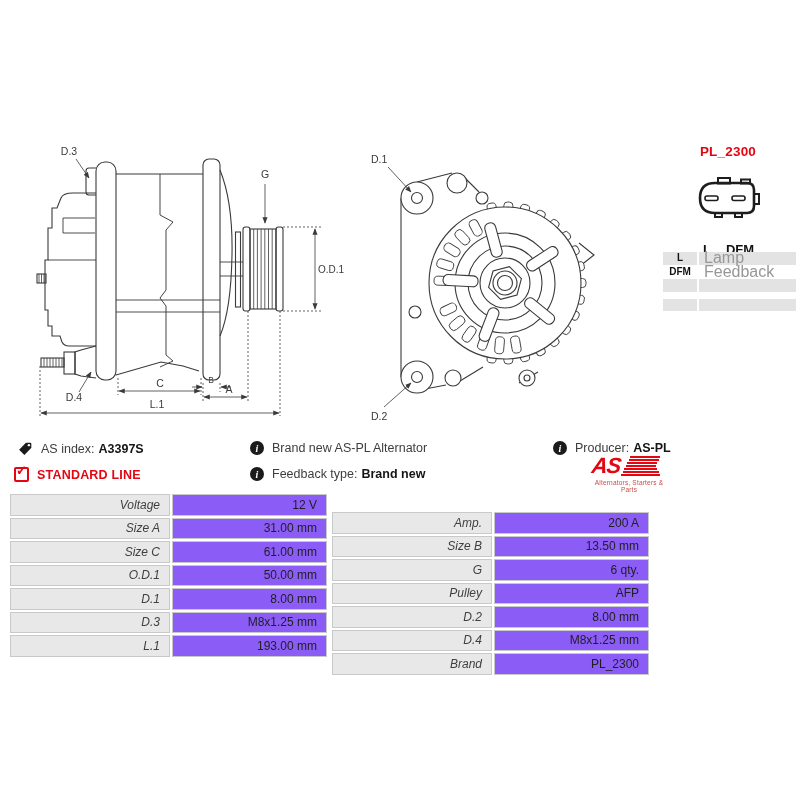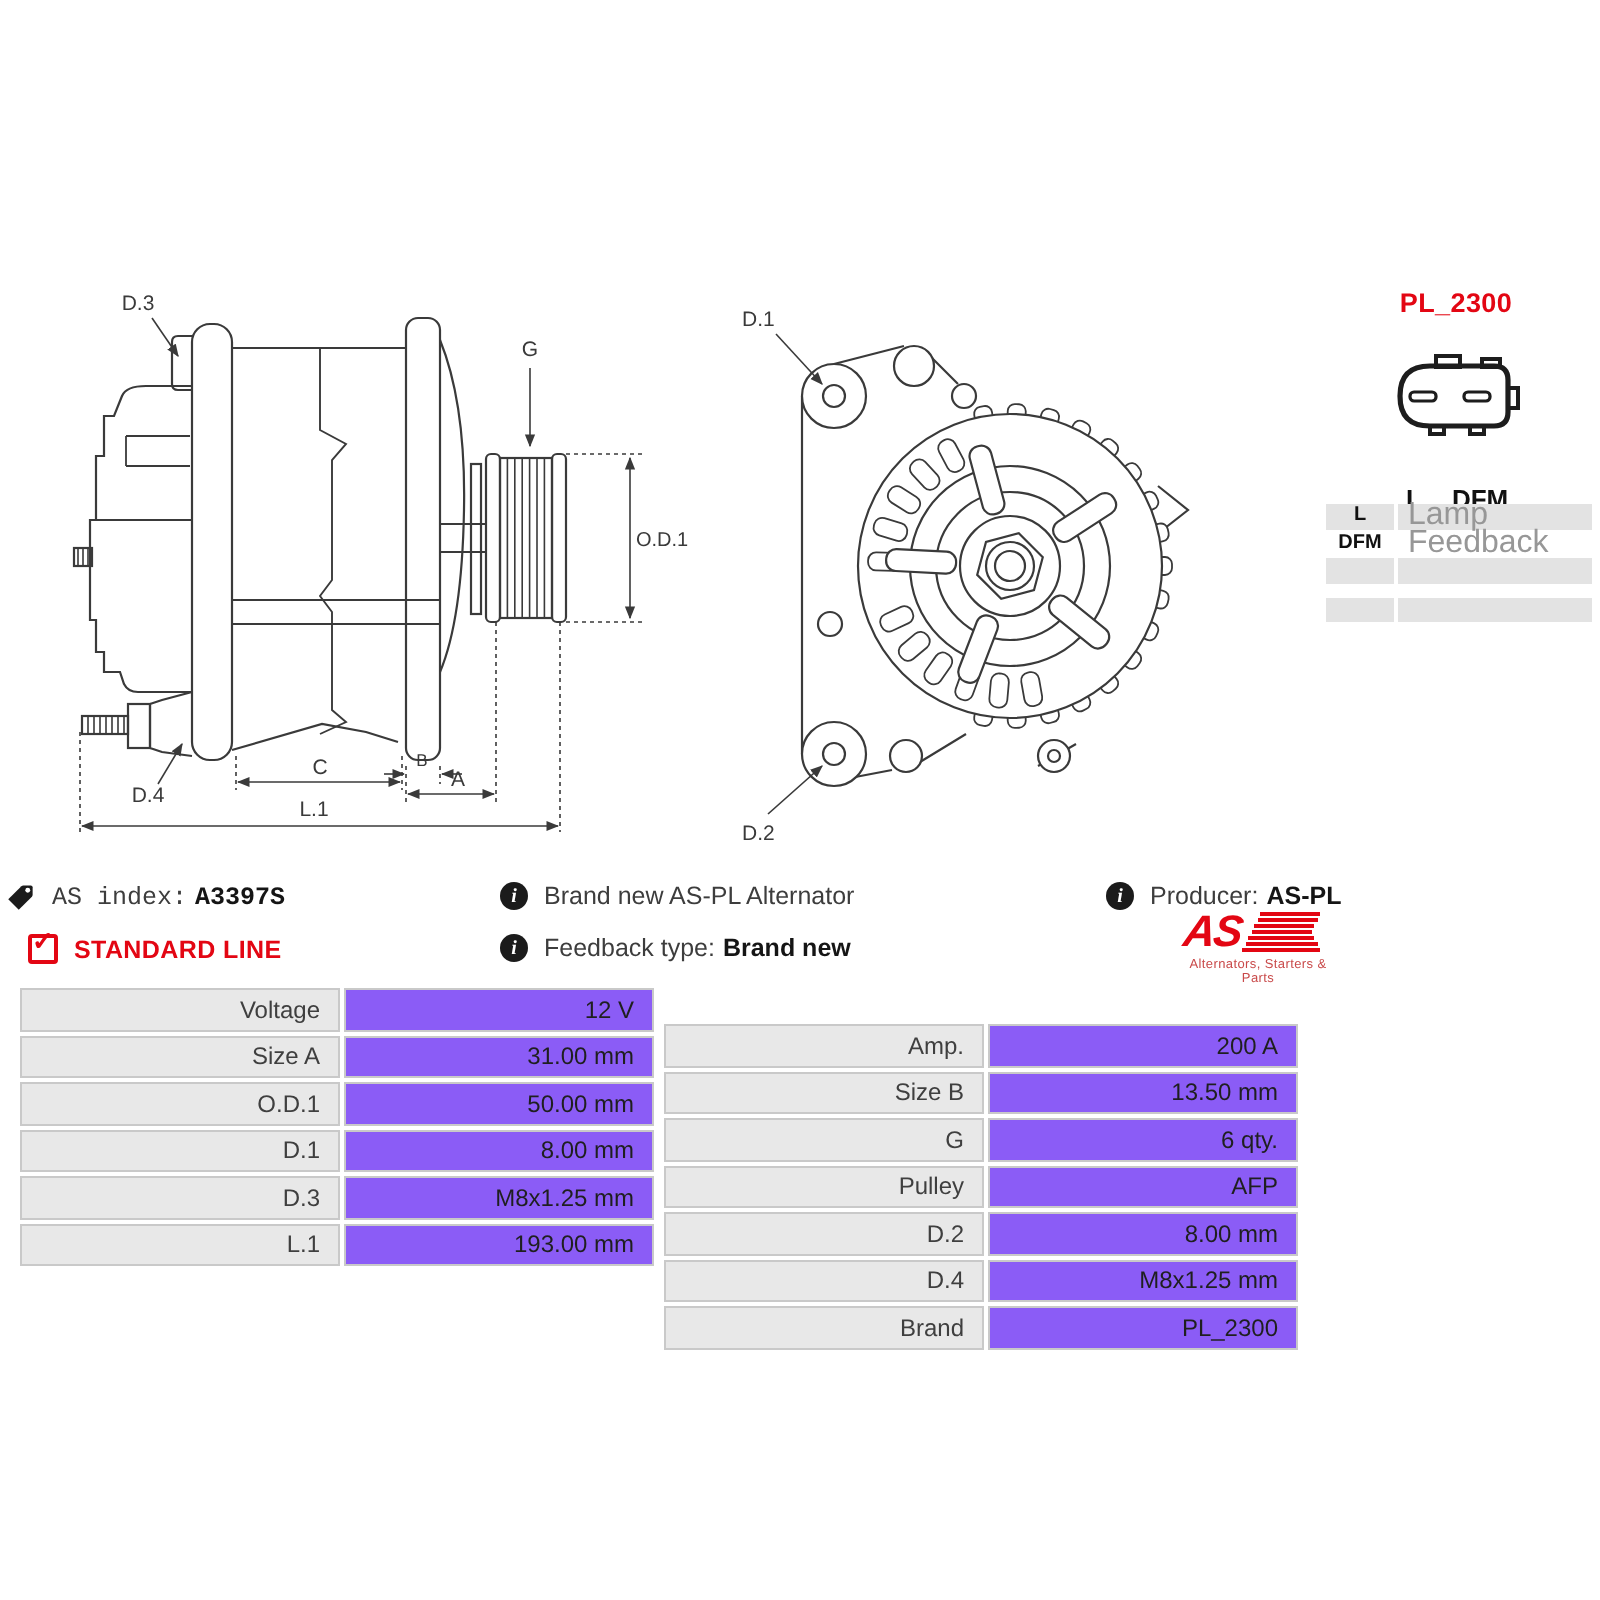--- a/index.html
+++ b/index.html
@@ -40,21 +40,21 @@
   .logo-mark{position:relative;height:25px;}
   .logo-as{position:absolute;left:6px;top:0px;font-size:22px;line-height:23px;font-weight:bold;
            font-style:italic;color:#e30613;transform:skewX(-8deg);letter-spacing:-1px;}
   .stripe{position:absolute;height:2px;background:#e30613;width:30px;}
   .logo-sub{font-size:6.5px;color:#c94a4a;text-align:center;width:86px;letter-spacing:.2px;}
 
   
   table.spec{border-collapse:separate;border-spacing:2px;}
   table.spec td{height:19.5px;font-size:12px;text-align:right;
                 padding:0 9px 0 0;border:1px solid #c9c9c9;}
-  td.lab{background:#e8e8e8;width:149px;color:#3f3f3f;}
+  td.lab{background:#e8e8e8;width:149px;color:#3f3f3f;font-style:italic;}
   td.val{background:#8b5cf6;width:144px;color:#1f1f1f;}
 
   svg text{font-family:"Liberation Sans",sans-serif;fill:#3a3a3a;}
 </style>
 </head>
 <body>
 
 <svg class="abs" style="left:33px;top:140px;" width="312" height="290" viewBox="0 0 312 290">
   <defs>
     <marker id="arrE" viewBox="0 0 10 8" refX="9" refY="4" markerWidth="8" markerHeight="7" orient="auto">
@@ -243,21 +243,21 @@
     <div class="pc pc-pin"></div>
     <div class="pc pc-desc"></div>
   </div>
   <div class="prow gap"></div>
   <div class="prow">
     <div class="pc pc-pin"></div>
     <div class="pc pc-desc"></div>
   </div>
 </div>
 
-<div class="abs info-item" style="left:3px;top:441px;font-family:Liberation Mono, monospace;">
+<div class="abs info-item" style="left:18px;top:441px;">
   <span class="icon-gap">
     <svg width="15" height="15" viewBox="0 0 16 16">
         <path d="M1.2,9.2 L8.2,2.2 Q8.6,1.8 9.2,1.8 L13.2,1.8 Q14.2,1.8 14.2,2.8 L14.2,6.8 Q14.2,7.4 13.8,7.8 L6.8,14.8 z" fill="#1b1b1b"></path>
         <circle cx="11.6" cy="4.4" r="1.3" fill="#fff"></circle>
       </svg>
   </span>
   <span>AS index:</span>
   <b>A3397S</b>
 </div>
 
@@ -301,20 +301,24 @@
   <tbody>
       <tr>
     <td class="lab">Voltage</td>
     <td class="val">12 V</td>
   </tr>
   <tr>
     <td class="lab">Size A</td>
     <td class="val">31.00 mm</td>
   </tr>
   <tr>
+    <td class="lab">Size C</td>
+    <td class="val">61.00 mm</td>
+  </tr>
+  <tr>
     <td class="lab">O.D.1</td>
     <td class="val">50.00 mm</td>
   </tr>
   <tr>
     <td class="lab">D.1</td>
     <td class="val">8.00 mm</td>
   </tr>
   <tr>
     <td class="lab">D.3</td>
     <td class="val">M8x1.25 mm</td>

